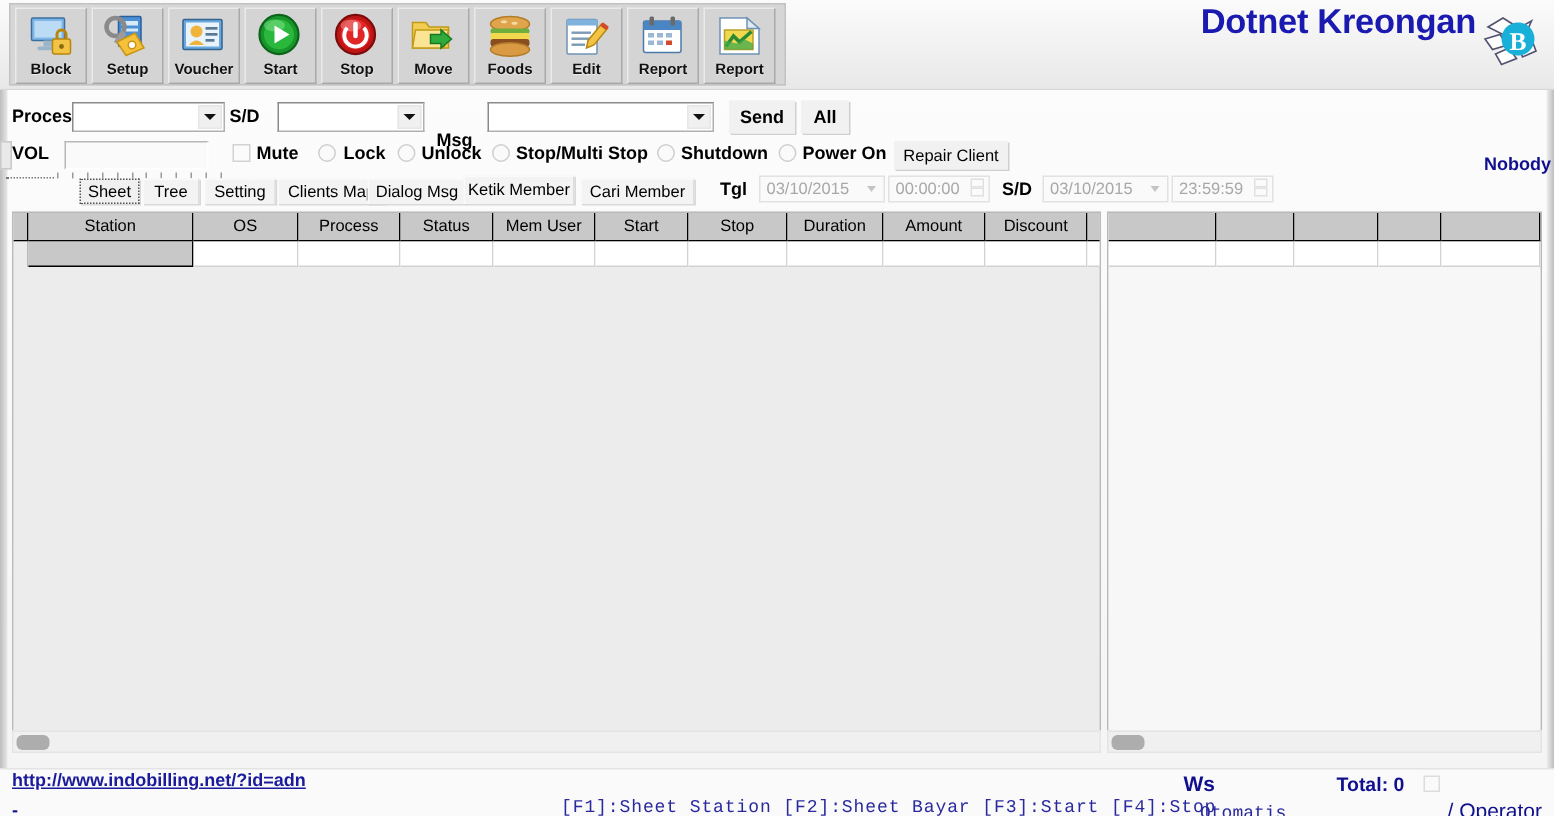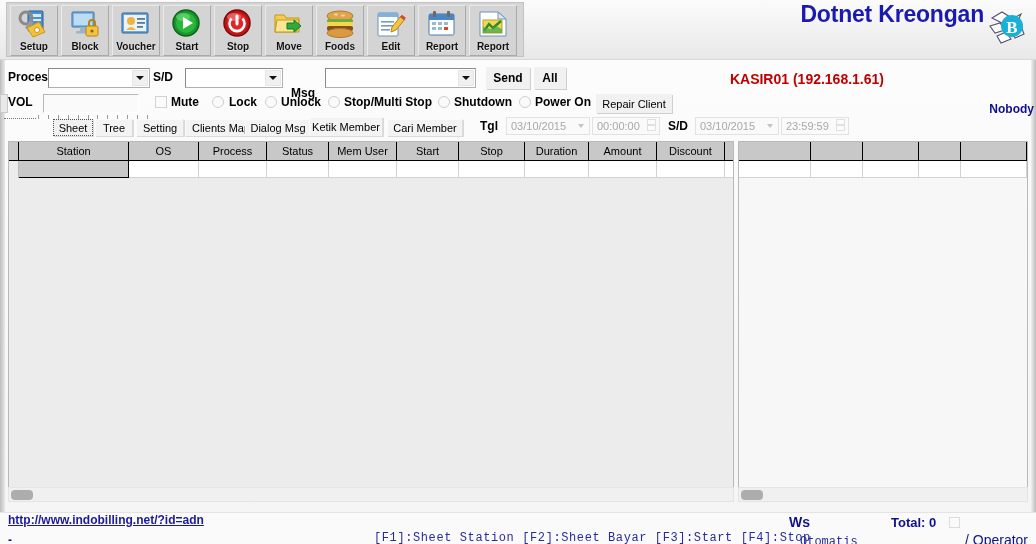--- a/index.html
+++ b/index.html
@@ -380,41 +380,41 @@
 </style>
 </head>
 <body>
 
 <div id="app">
 
   <div id="toolbar">
     <div id="tb-strip">
         <div class="tb-btn">
           <div class="tb-ico"><svg width="34" height="32" viewBox="0 0 34 32">
+      <rect x="4" y="4" width="22" height="15" rx="1" fill="#7fb8e8" stroke="#3a6e9e"></rect>
+      <rect x="6" y="6" width="18" height="11" fill="#bcdcf5"></rect>
+      <rect x="12" y="19" width="6" height="4" fill="#9ab5c9"></rect>
+      <rect x="8" y="23" width="14" height="2.5" rx="1" fill="#9ab5c9"></rect>
+      <rect x="18" y="18" width="12" height="10" rx="1.5" fill="#f2c344" stroke="#b8860b"></rect>
+      <path d="M21 18 v-3 a3 3 0 0 1 6 0 v3" fill="none" stroke="#b8860b" stroke-width="2"></path>
+      <circle cx="24" cy="23" r="1.6" fill="#8a6a10"></circle>
+    </svg></div>
+          <div class="tb-lab">Block</div>
+        </div>
+        <div class="tb-btn">
+          <div class="tb-ico"><svg width="34" height="32" viewBox="0 0 34 32">
       <rect x="11" y="3" width="15" height="20" rx="1" fill="#4a90d9" stroke="#2a5f96"></rect>
       <rect x="13" y="6" width="11" height="3" fill="#d8eaf8"></rect>
       <rect x="13" y="11" width="11" height="2" fill="#d8eaf8"></rect>
       <circle cx="9" cy="10" r="6" fill="none" stroke="#8a8a8a" stroke-width="3"></circle>
       <rect x="11" y="13" width="4" height="9" fill="#9a9a9a" transform="rotate(35 13 16)"></rect>
       <path d="M10 20 L22 14 L28 24 L16 29 Z" fill="#f5c13a" stroke="#c99517"></path>
       <circle cx="20" cy="22" r="2.5" fill="#fff" stroke="#c99517"></circle>
     </svg></div>
           <div class="tb-lab">Setup</div>
-        </div>
-        <div class="tb-btn">
-          <div class="tb-ico"><svg width="34" height="32" viewBox="0 0 34 32">
-      <rect x="4" y="4" width="22" height="15" rx="1" fill="#7fb8e8" stroke="#3a6e9e"></rect>
-      <rect x="6" y="6" width="18" height="11" fill="#bcdcf5"></rect>
-      <rect x="12" y="19" width="6" height="4" fill="#9ab5c9"></rect>
-      <rect x="8" y="23" width="14" height="2.5" rx="1" fill="#9ab5c9"></rect>
-      <rect x="18" y="18" width="12" height="10" rx="1.5" fill="#f2c344" stroke="#b8860b"></rect>
-      <path d="M21 18 v-3 a3 3 0 0 1 6 0 v3" fill="none" stroke="#b8860b" stroke-width="2"></path>
-      <circle cx="24" cy="23" r="1.6" fill="#8a6a10"></circle>
-    </svg></div>
-          <div class="tb-lab">Block</div>
         </div>
         <div class="tb-btn">
           <div class="tb-ico"><svg width="34" height="32" viewBox="0 0 34 32">
       <rect x="3" y="5" width="26" height="20" rx="1" fill="#6aa9dd" stroke="#33628f"></rect>
       <rect x="5" y="7" width="22" height="16" fill="#e8f3fc"></rect>
       <circle cx="12" cy="13" r="4" fill="#f0b43c"></circle>
       <path d="M7 22 q5 -6 10 0 z" fill="#f0b43c"></path>
       <rect x="18" y="10" width="8" height="1.8" fill="#5a7a94"></rect>
       <rect x="18" y="14" width="8" height="1.8" fill="#5a7a94"></rect>
       <rect x="18" y="18" width="6" height="1.8" fill="#5a7a94"></rect>
@@ -544,21 +544,20 @@
       <span class="cval"></span>
       <span class="arrow">
           <i></i>
         </span>
     </div>
 
     <div class="flatbtn" style="left:486px;top:1px;width:44px;">Send</div>
     <div class="flatbtn" style="left:534px;top:1px;width:32px;">All</div>
   </div>
 
-  <div id="kasir-label">KASIR01 (192.168.1.61)</div>
   <div id="nobody-label">Nobody</div>
 
   <div id="ctl-row2">
     <span class="lbl-b" style="position:absolute;left:8px;top:3px;">VOL</span>
   </div>
   <div id="vol-track"></div>
   <div id="vol-thumb"></div>
   <div id="vol-ticks">
     <span></span>
       <span></span>

